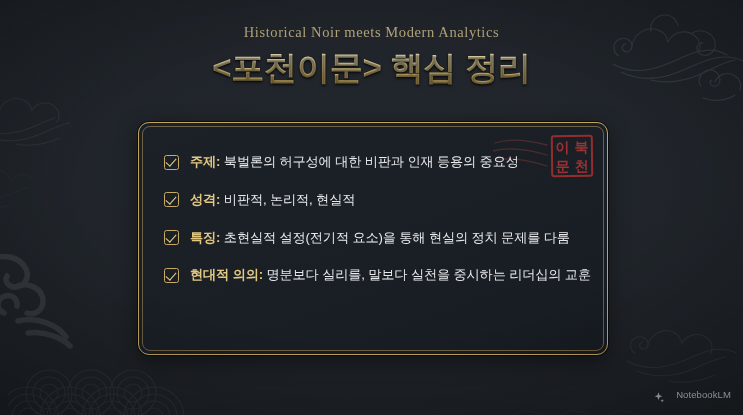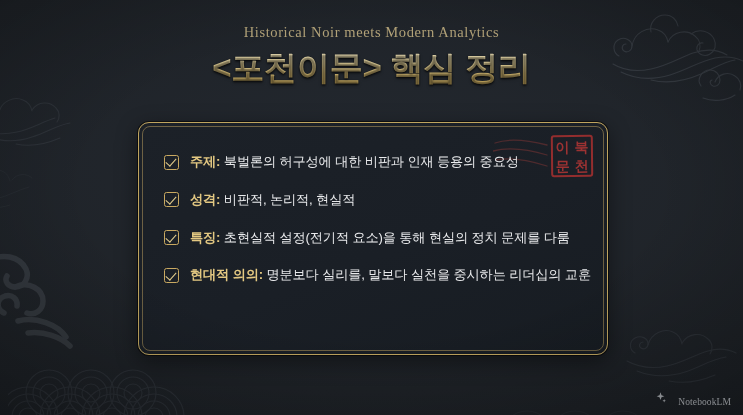--- a/index.html
+++ b/index.html
@@ -202,24 +202,23 @@
     color: #e3c882;
   }
 
   
   .brand {
     position: absolute;
     right: 12px;
     bottom: 8px;
     z-index: 7;
     display: flex;
-    align-items: flex-end;
+    align-items: flex-start;
     gap: 12px;
     opacity: 0.62;
-    font-family: Liberation Serif, serif;
   }
   .brand-name {
     font-size: 9.5px;
     color: #cfd2d6;
     letter-spacing: 0.1px;
   }
   .brand-mark { display: block; }
 </style>
 </head>
 <body>

